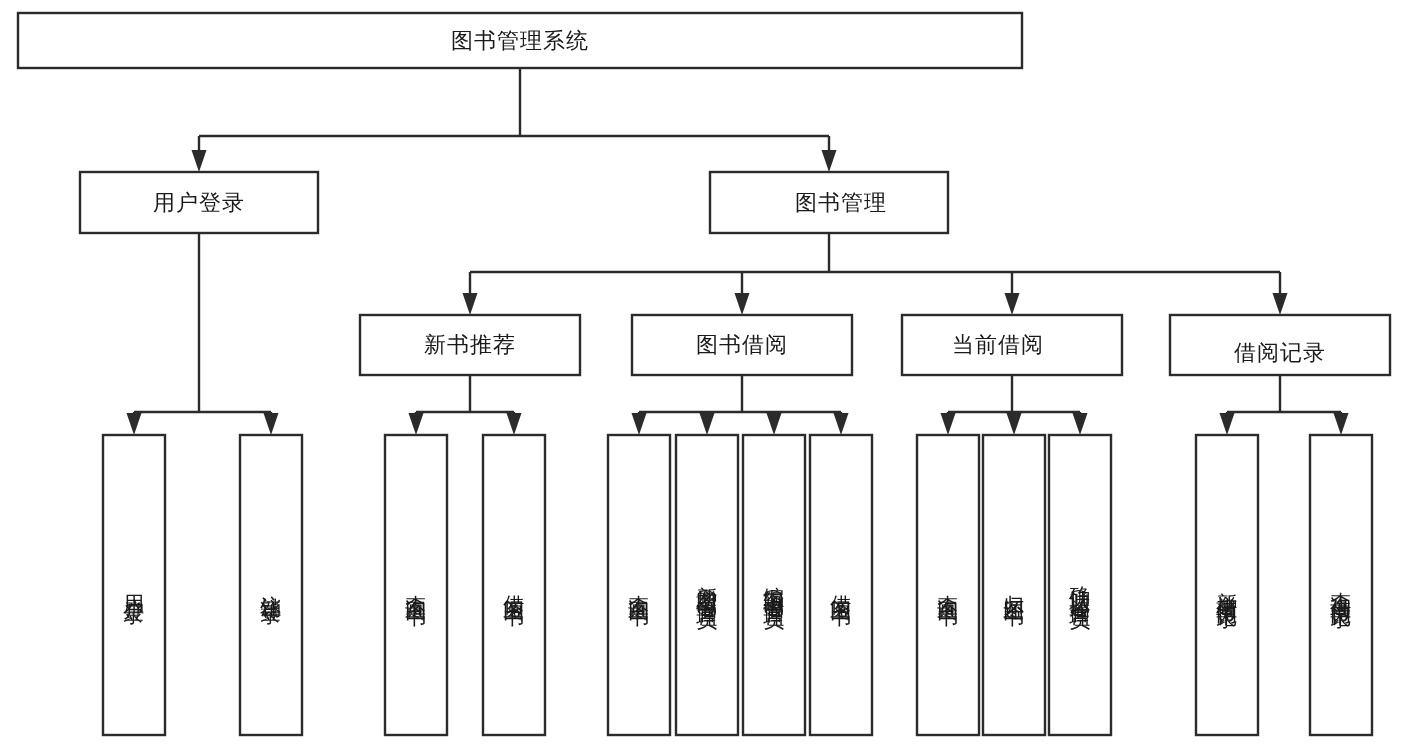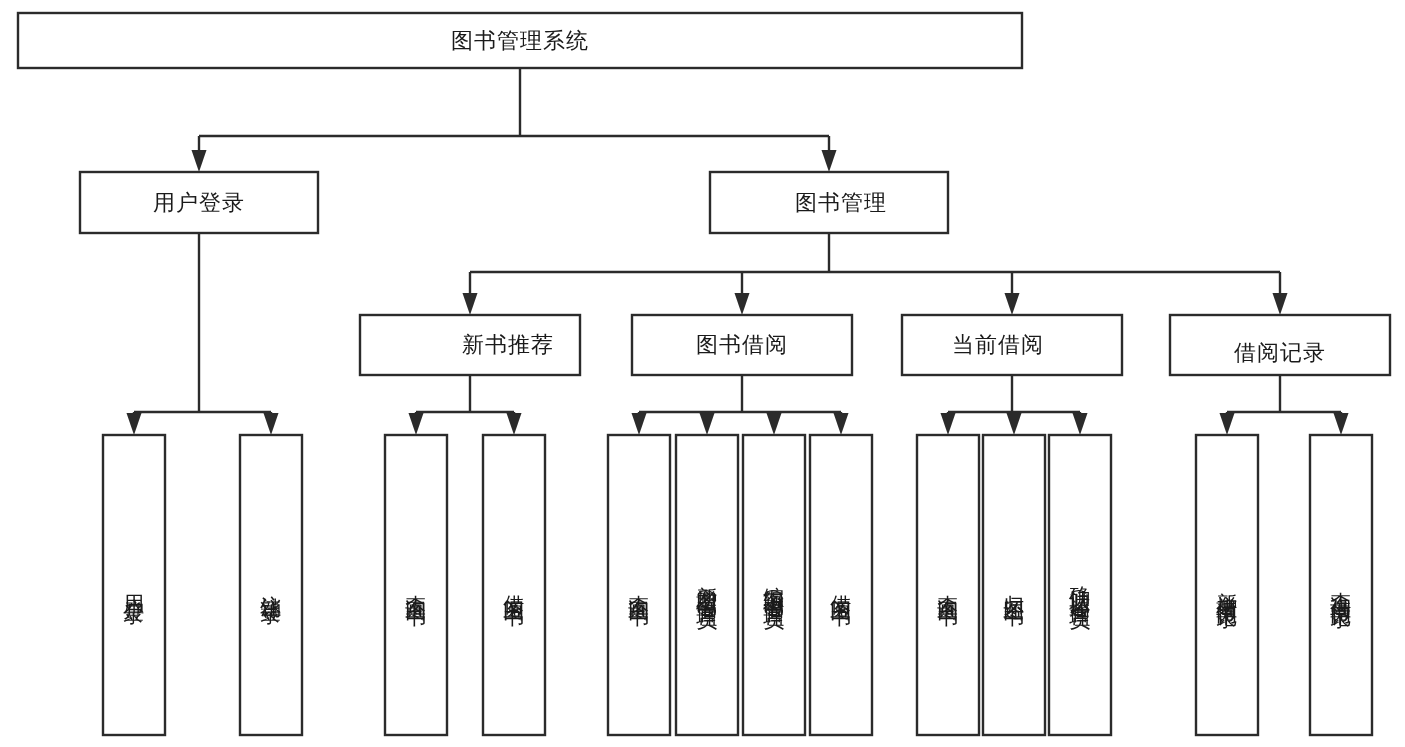--- a/index.html
+++ b/index.html
@@ -156,21 +156,21 @@
       <rect class="node-box" x="983" y="435" width="62" height="300"></rect>
       <rect class="node-box" x="1049" y="435" width="62" height="300"></rect>
       <rect class="node-box" x="1196" y="435" width="62" height="300"></rect>
       <rect class="node-box" x="1310" y="435" width="62" height="300"></rect>
     </svg>
 
   <div id="label-layer">
       <div class="hlabel-div" style="left: 18px; top: 13px; width: 1004px; height: 55px;">图书管理系统</div>
       <div class="hlabel-div" style="left: 80px; top: 172px; width: 238px; height: 61px;">用户登录</div>
       <div class="hlabel-div" style="left: 710px; top: 172px; width: 238px; height: 61px; margin-left: 12px;">图书管理</div>
-      <div class="hlabel-div" style="left: 360px; top: 315px; width: 220px; height: 60px; padding-left: 38px;">新书推荐</div>
+      <div class="hlabel-div" style="left: 360px; top: 315px; width: 220px; height: 60px;">新书推荐</div>
       <div class="hlabel-div" style="left: 632px; top: 315px; width: 220px; height: 60px; text-align: right;">图书借阅</div>
       <div class="hlabel-div" style="left: 902px; top: 315px; width: 192px; height: 60px;">当前借阅</div>
       <div class="hlabel-div" style="left: 1170px; top: 315px; width: 220px; height: 76px;">借阅记录</div>
       <div class="vlabel-div" style="left: 103px; top: 435px; width: 62px; height: 300px;">用户登录</div>
       <div class="vlabel-div" style="left: 240px; top: 435px; width: 62px; height: 300px;">注销登录</div>
       <div class="vlabel-div" style="left: 385px; top: 435px; width: 62px; height: 300px;">查询图书</div>
       <div class="vlabel-div" style="left: 483px; top: 435px; width: 62px; height: 300px;">借阅图书</div>
       <div class="vlabel-div" style="left: 608px; top: 435px; width: 62px; height: 300px;">查询图书</div>
       <div class="vlabel-div" style="left: 676px; top: 435px; width: 62px; height: 300px;">新增图书（管理员）</div>
       <div class="vlabel-div" style="left: 743px; top: 435px; width: 62px; height: 300px;">编辑图书（管理员）</div>

